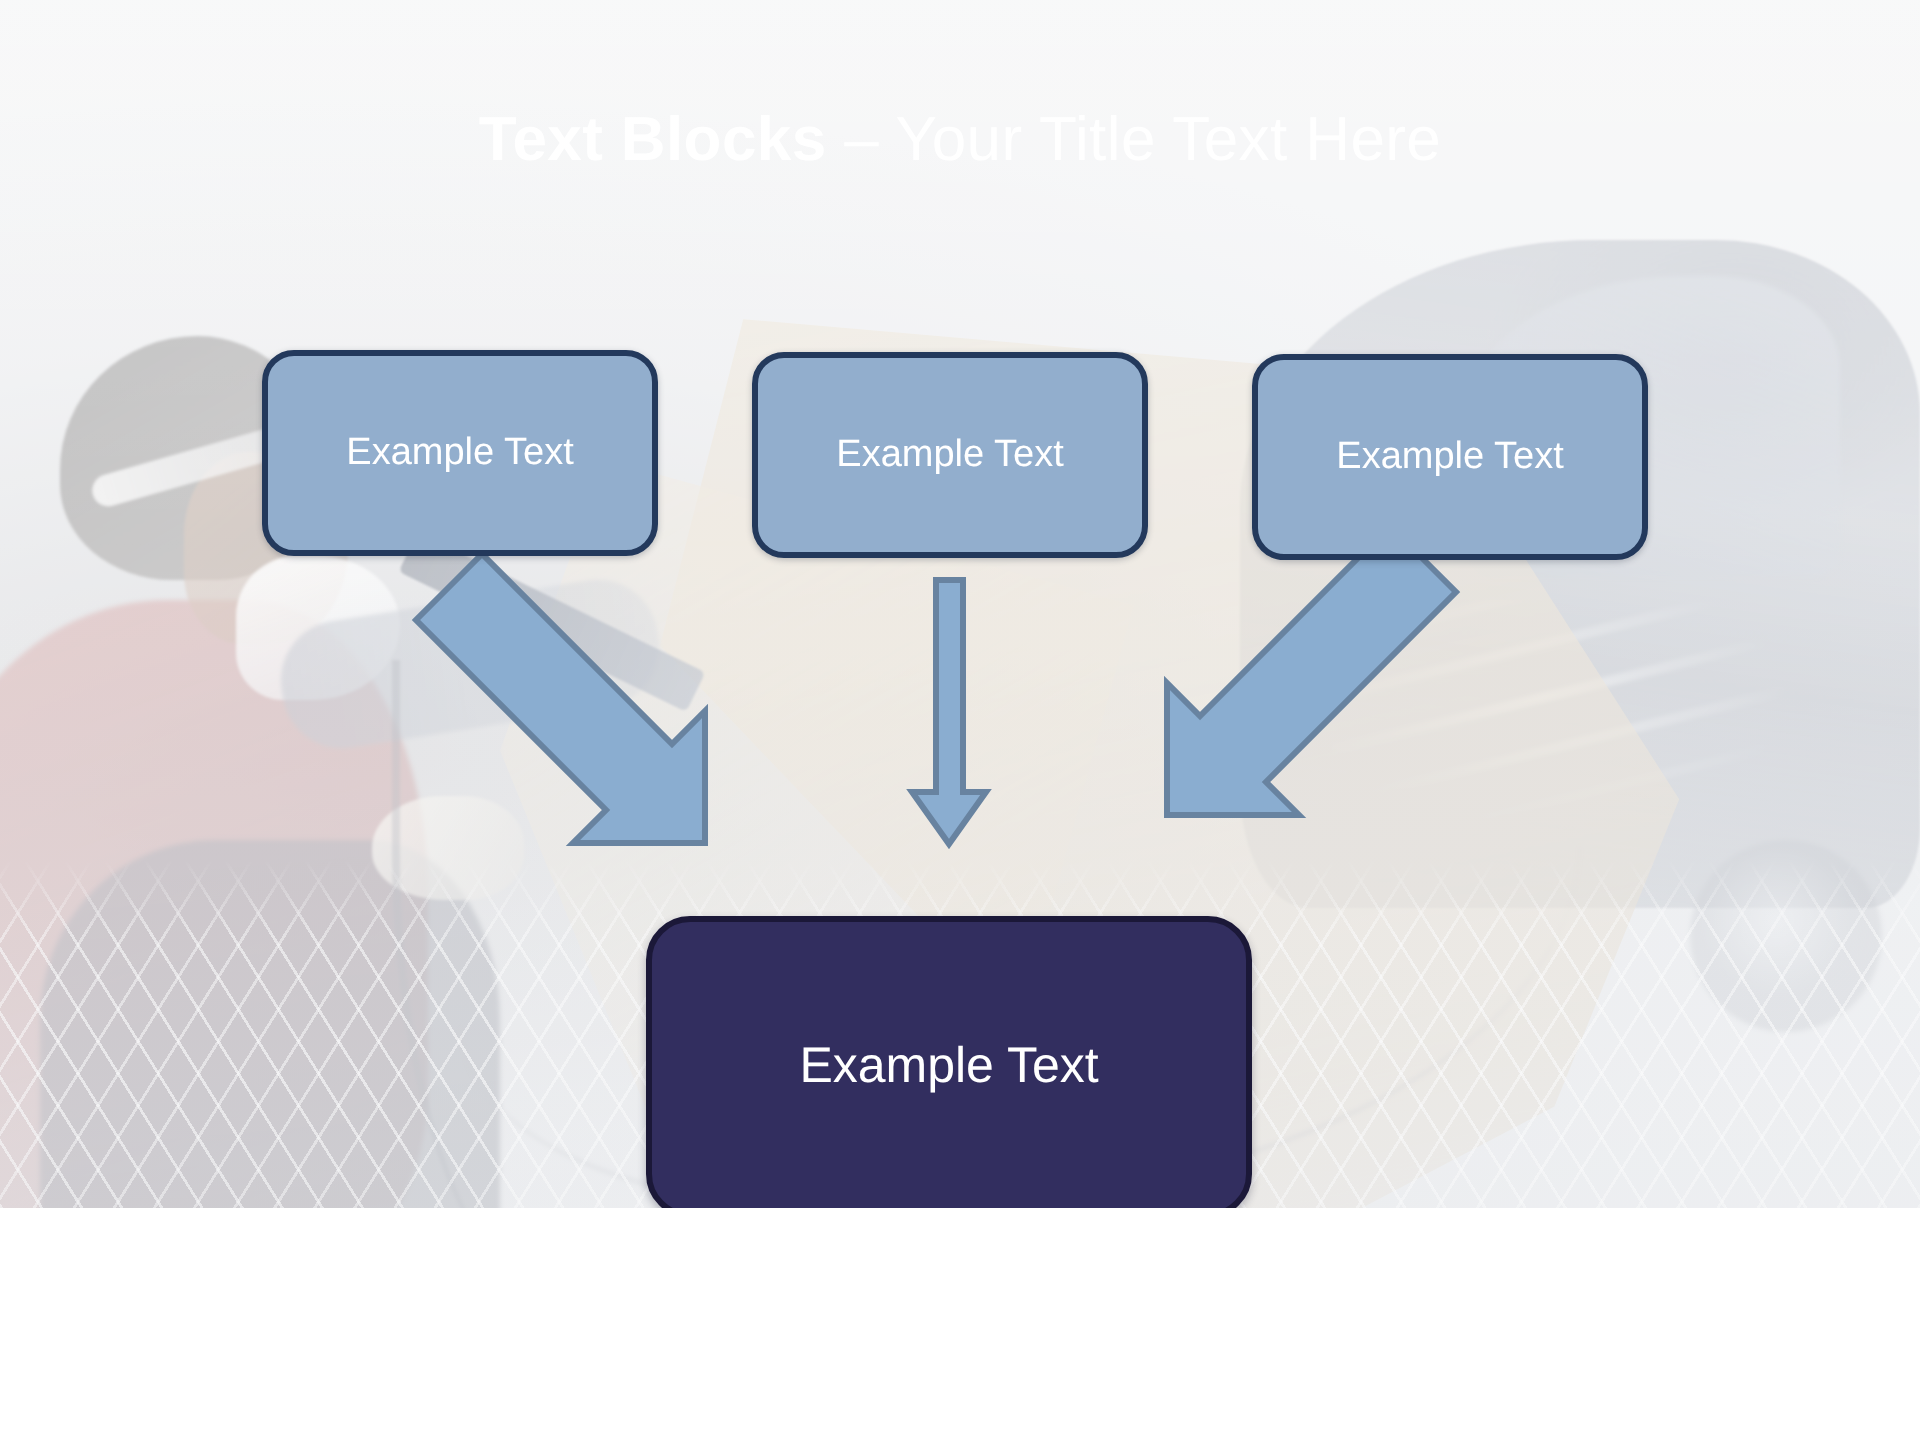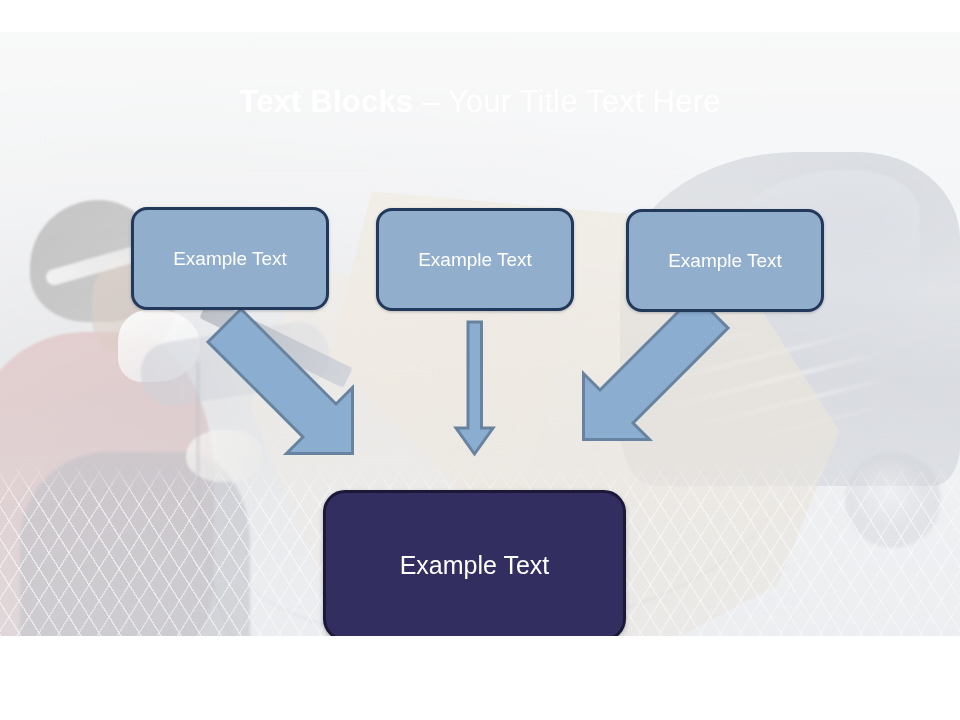--- a/index.html
+++ b/index.html
@@ -11,21 +11,20 @@
     font-family: "Liberation Sans", sans-serif;
   }
 
   
   #slide {
     position: relative;
     width: 960px;
     height: 604px;
     overflow: hidden;
     background: #d9dde2;
-    margin-top: 32px;
   }
 
   
   .bg-layer {
     position: absolute;
     inset: 0;
     pointer-events: none;
   }
 
   

